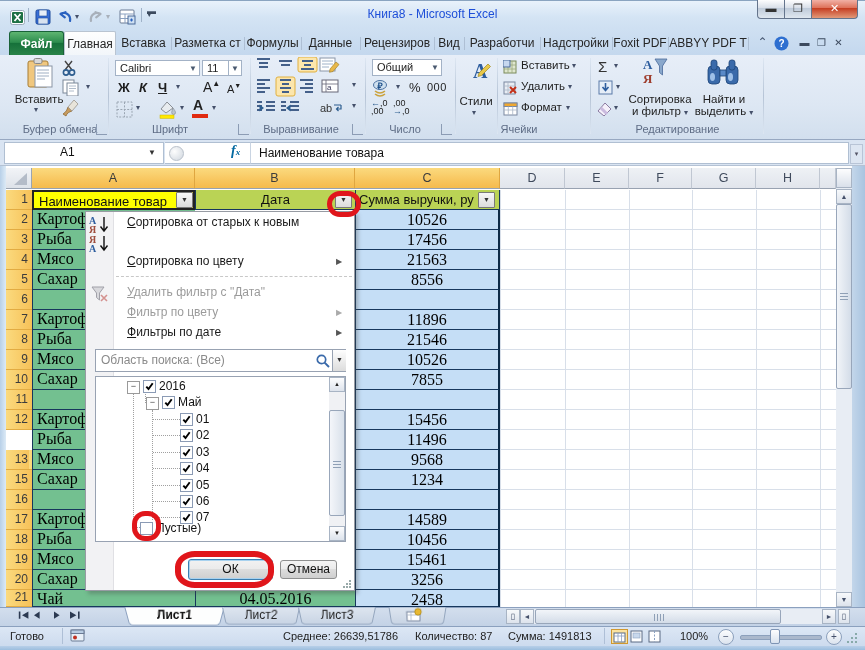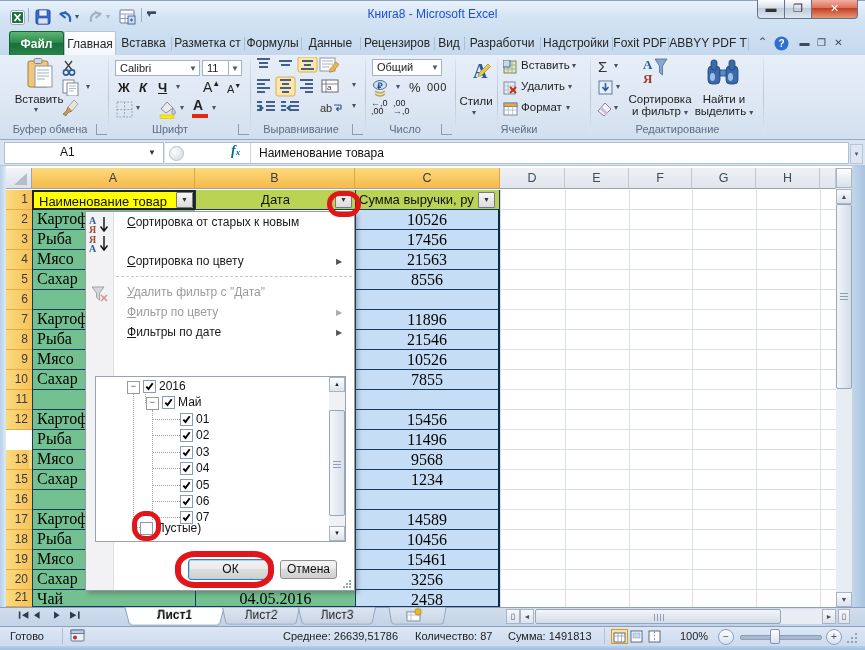--- a/index.html
+++ b/index.html
@@ -153,21 +153,21 @@
 <svg class="abs" style="left:62px;top:24px;" width="18" height="17" viewBox="0 0 18 17">
  <rect x="1" y="1" width="11" height="13" fill="#fff" stroke="#7b8798"></rect>
  <rect x="5" y="4" width="11" height="13" fill="#fff" stroke="#7b8798"></rect>
  <path d="M7 7h7M7 9.5h7M7 12h5" stroke="#b0bccb" stroke-width="1"></path>
 </svg>
 <div class="abs dna" style="left:86px;top:27px;">▾</div>
 <svg class="abs" style="left:60px;top:43px;" width="20" height="20" viewBox="0 0 20 20">
  <path d="M3 16 C6 14 7 12 8 9 L12 13 C9 14 7 15 6 18 Z" fill="#c79b5e" stroke="#8f6a33" stroke-width="0.8"></path>
  <path d="M8 9 L14 2 L18 6 L12 13 Z" fill="#e8e4da" stroke="#9a948a" stroke-width="0.8"></path>
 </svg>
-<div class="glabel" style="left:6px;width:88px;">Буфер обмена</div>
+<div class="glabel" style="left:16px;width:88px;">Буфер обмена</div>
 <div class="launch" style="left:96px;"></div>
 
 <div class="combo" style="left:115px;top:5px;width:85px;height:16px;line-height:14px;">Calibri</div>
 <div class="cmbarr" style="left:189px;top:9px;">▼</div>
 <div class="combo" style="left:202px;top:5px;width:27px;height:16px;line-height:14px;">11</div>
 <div class="combo" style="left:228px;top:5px;width:14px;height:16px;"></div>
 <div class="cmbarr" style="left:231px;top:9px;">▼</div>
 <div class="rbtxt" style="left:118px;top:25px;font-weight:bold;font-size:13px;">Ж</div>
 <div class="rbtxt" style="left:139px;top:25px;font-style:italic;font-weight:bold;font-size:13px;">К</div>
 <div class="rbtxt" style="left:158px;top:25px;font-weight:bold;font-size:13px;text-decoration:underline;">Ч</div>
@@ -397,20 +397,28 @@
  <div class="mitem" style="top:3px;"><u>С</u>ортировка от старых к новым</div>
  <div class="mitem" style="top:42px;"><u>С</u>ортировка по цвету</div>
     <div class="marr" style="top:45px;">▶</div>
  <div class="abs" style="left:30px;top:64px;width:236px;height:1px;border-top:1px dashed #c8c8c8;"></div>
  <div class="mitem gray" style="top:73px;"><u>У</u>далить фильтр с "Дата"</div>
  <div class="mitem gray" style="top:93px;"><u>Ф</u>ильтр по цвету</div>
     <div class="marr" style="top:96px;color:#aaa;">▶</div>
  <div class="mitem" style="top:113px;"><u>Ф</u>ильтры по дате</div>
     <div class="marr" style="top:116px;">▶</div>
 
+ <div class="abs" style="left:9px;top:137px;width:251px;height:23px;border:1px solid #98a2b2;box-sizing:border-box;background:#fff;">
+   <div class="abs" style="left:5px;top:3px;font-size:12px;color:#8a8a8a;">Область поиска: (Все)</div>
+   <svg class="abs" style="left:219px;top:3px;" width="16" height="16" viewBox="0 0 16 16">
+        <circle cx="6.5" cy="6.5" r="4.2" fill="none" stroke="#3a6aaa" stroke-width="1.7"></circle>
+        <path d="M9.6 9.6 L14 14" stroke="#3a6aaa" stroke-width="2"></path>
+      </svg>
+   <div class="abs" style="left:236px;top:0;width:13px;height:21px;background:linear-gradient(#fefefe,#dcdcdc);border-left:1px solid #98a2b2;text-align:center;font-size:7px;color:#333;line-height:20px;">▼</div>
+ </div>
 
  <div class="abs" style="left:9px;top:164px;width:251px;height:166px;border:1px solid #98a2b2;box-sizing:border-box;background:#fff;overflow:hidden;">
   <div class="abs" style="left:31px;top:4px;width:11px;height:11px;border:1px solid #9a9a9a;background:#fff;text-align:center;line-height:8px;font-size:9px;color:#444;">−</div>
   <div class="cb ckd" style="left:47px;top:3px;">
         <svg width="11" height="11" viewBox="0 0 11 11">
           <path d="M2.3 5.6 L4.5 8 L8.7 2.2" stroke="#000" stroke-width="1.9" fill="none"></path>
         </svg>
       </div>
   <div class="treerow" style="left:63px;top:2px;">2016</div>
   <div class="abs" style="left:49px;top:17px;width:1px;height:9px;border-left:1px dotted #a0a0a0;"></div>

